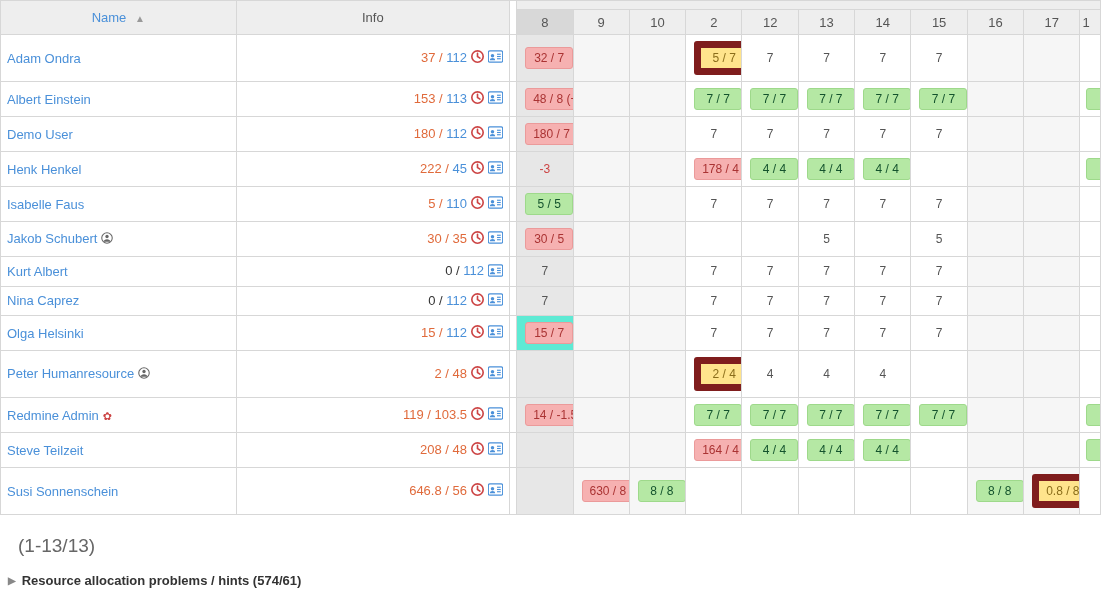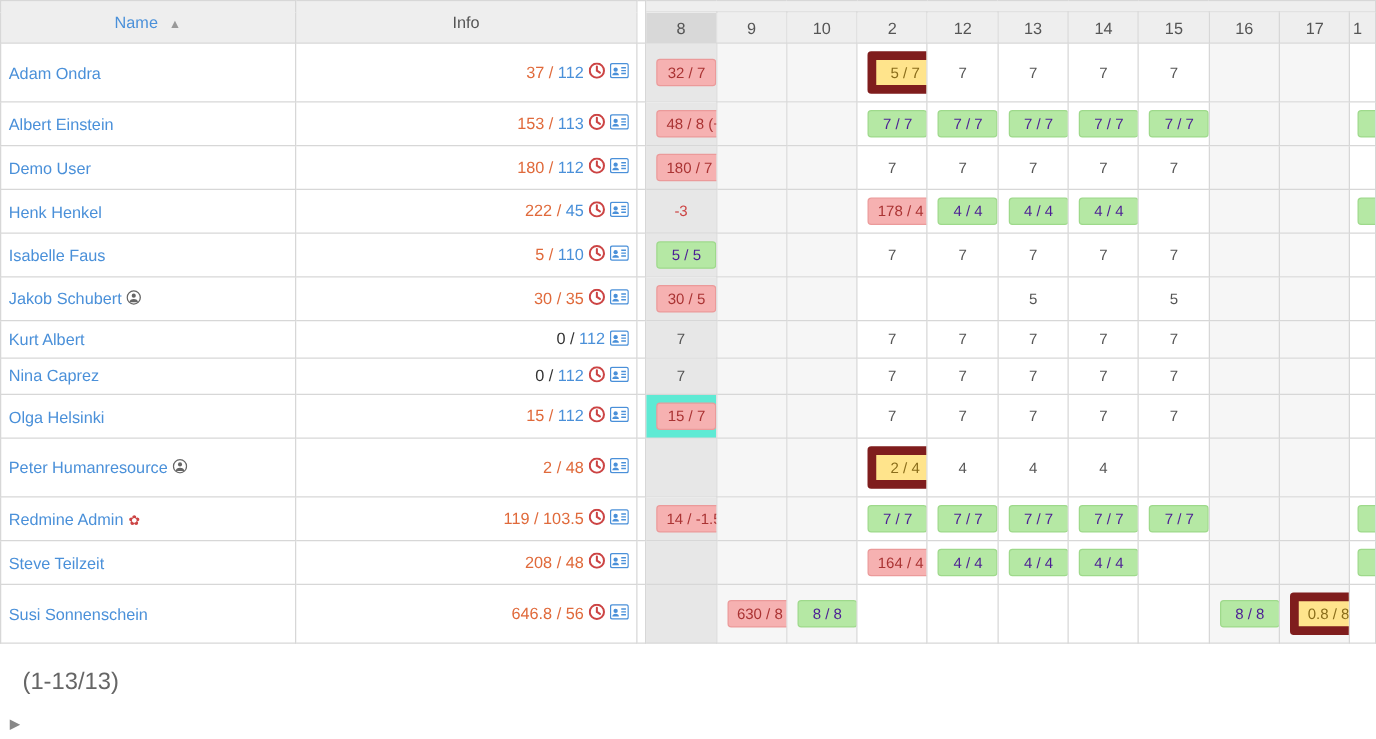--- a/index.html
+++ b/index.html
@@ -79,21 +79,21 @@
   td.day { font-size: 12px; }
 
   .chip {
     display: inline-block;
     padding: 3px 7px 3px 7px;
     border-radius: 3px;
     font-size: 12px;
     min-width: 32px;
   }
   .chip-yellow { background: #ffe48c; color: #8a6d1a; border:7px solid #7f1d1d; }
-  .chip-green  { background: #b5e8a4; color: #4c1d95; border:1px solid #9ed98b; }
+  .chip-green  { background: #b5e8a4; color: #14532d; border:1px solid #9ed98b; }
   .chip-red    { background: #f6b1b1; color: #a33; border:1px solid #eb9a9a; }
   .chip-red-text { color: #c44; font-weight: 500; }
   .chip-plain { color: #555; }
   .col-name  { width: 230px; }
   .col-info  { width: 267px; }
   .col-spacer{ width: 7px; }
   .col-day   { width: 55px; }
   .col-edge  { width: 20px; }
 
   td.spacer, th.spacer {
@@ -526,20 +526,21 @@
         <td class="day"></td>
       </tr>
     </tbody>
 </table>
 
 <div class="below">
   <div class="pager">(1-13/13)</div>
 
   <div class="section-toggle">
     <span class="tri">▶</span>
+    <span>Resource allocation problems / hints (574/61)</span>
   </div>
 
   <div class="panel">
     <div class="panel-title">Legend</div>
 
   </div>
 
 </div>
 
 </body></html>

